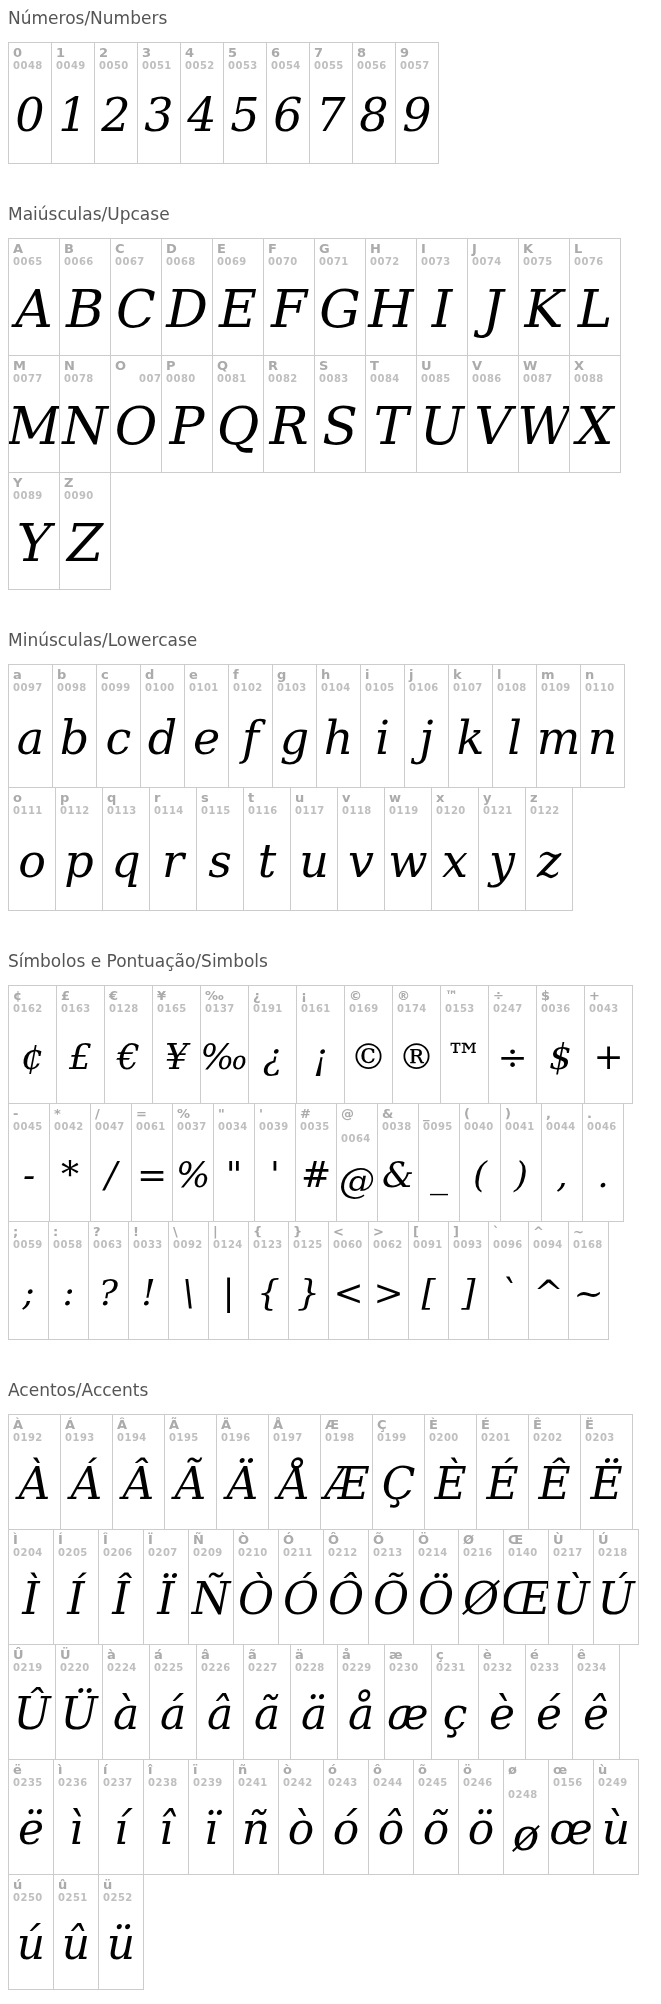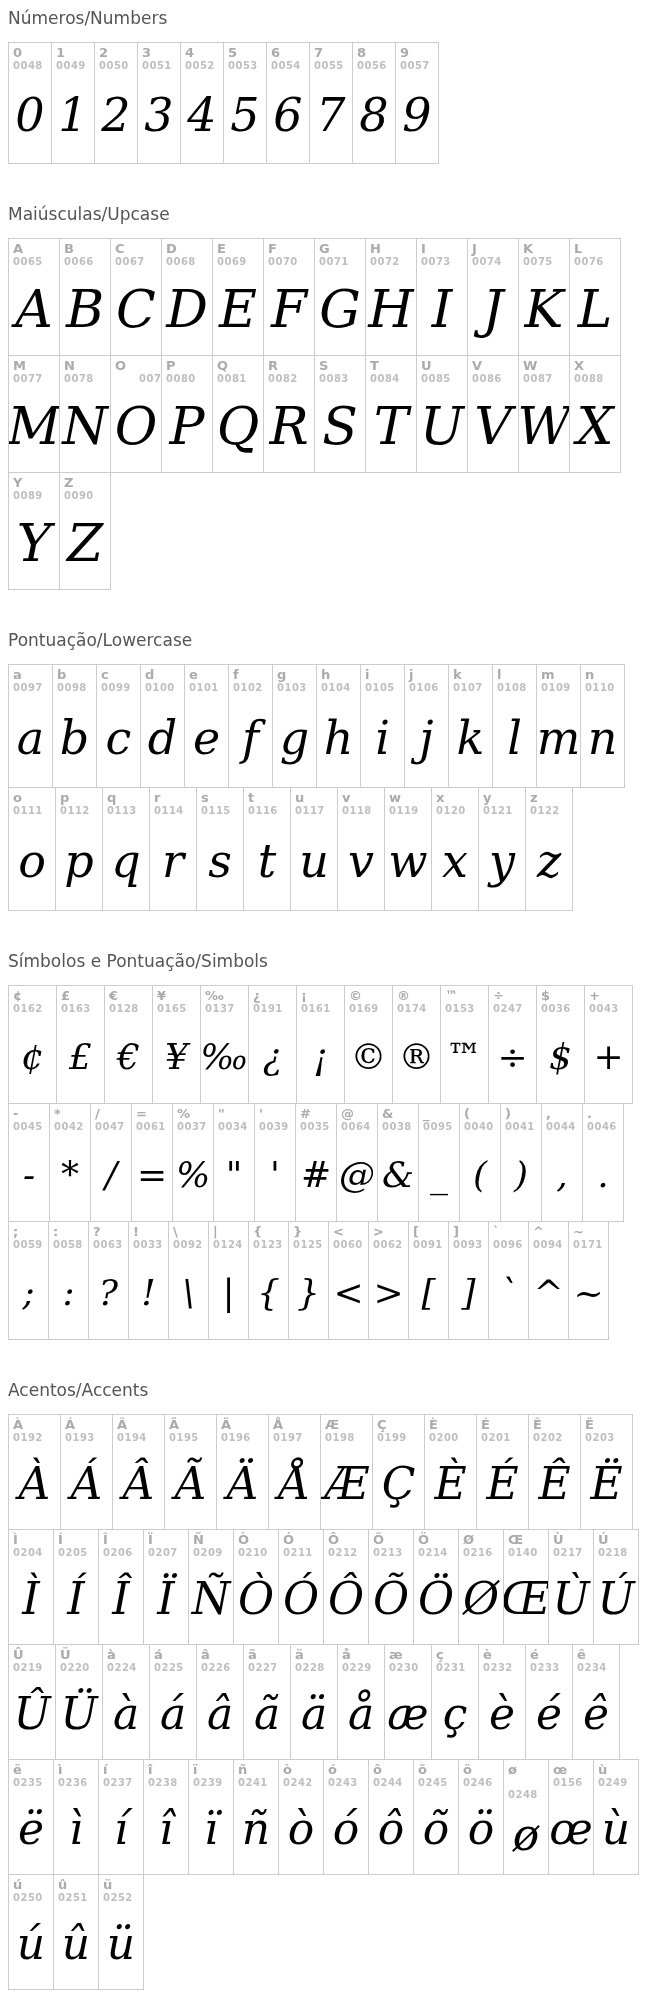--- a/index.html
+++ b/index.html
@@ -302,21 +302,21 @@
             <div class="cell-head">
               <div class="cell-char" style="color: rgb(171, 171, 171);">Z</div>
               <div class="cell-code" style="color: rgb(191, 191, 191);">0090</div>
             </div>
             <div class="cell-glyph" style="font-size: 52px; color: rgb(0, 0, 0);">Z</div>
           </div>
         </div>
       </div>
     </section>
     <section class="section">
-      <h2 class="section-title" style="color: rgb(85, 85, 85);">Pontuação/Lowercase</h2>
+      <h2 class="section-title" style="color: rgb(85, 85, 85);">Minúsculas/Lowercase</h2>
       <div class="grid">
         <div class="row">
           <div class="cell" style="width: 45px; height: 124px; border-color: rgb(204, 204, 204);">
             <div class="cell-head">
               <div class="cell-char" style="color: rgb(171, 171, 171);">a</div>
               <div class="cell-code" style="color: rgb(191, 191, 191);">0097</div>
             </div>
             <div class="cell-glyph" style="font-size: 46px; color: rgb(0, 0, 0);">a</div>
           </div>
           <div class="cell" style="width: 45px; height: 124px; border-color: rgb(204, 204, 204);">
@@ -648,21 +648,21 @@
           <div class="cell" style="width: 42px; height: 119px; border-color: rgb(204, 204, 204);">
             <div class="cell-head">
               <div class="cell-char" style="color: rgb(171, 171, 171);">#</div>
               <div class="cell-code" style="color: rgb(191, 191, 191);">0035</div>
             </div>
             <div class="cell-glyph" style="font-size: 36px; color: rgb(0, 0, 0);">#</div>
           </div>
           <div class="cell" style="width: 42px; height: 119px; border-color: rgb(204, 204, 204);">
             <div class="cell-head">
               <div class="cell-char" style="color: rgb(171, 171, 171);">@</div>
-              <div class="cell-code" style="color: rgb(191, 191, 191);">0064</div>
+              <div class="cell-code" style="color: rgb(191, 191, 191); margin-top: 12px;">0064</div>
             </div>
             <div class="cell-glyph" style="font-size: 36px; color: rgb(0, 0, 0);">@</div>
           </div>
           <div class="cell" style="width: 42px; height: 119px; border-color: rgb(204, 204, 204);">
             <div class="cell-head">
               <div class="cell-char" style="color: rgb(171, 171, 171);">&amp;</div>
               <div class="cell-code" style="color: rgb(191, 191, 191);">0038</div>
             </div>
             <div class="cell-glyph" style="font-size: 36px; color: rgb(0, 0, 0);">&amp;</div>
           </div>
@@ -797,21 +797,21 @@
           <div class="cell" style="width: 41px; height: 119px; border-color: rgb(204, 204, 204);">
             <div class="cell-head">
               <div class="cell-char" style="color: rgb(171, 171, 171);">^</div>
               <div class="cell-code" style="color: rgb(191, 191, 191);">0094</div>
             </div>
             <div class="cell-glyph" style="font-size: 36px; color: rgb(0, 0, 0);">^</div>
           </div>
           <div class="cell" style="width: 41px; height: 119px; border-color: rgb(204, 204, 204);">
             <div class="cell-head">
               <div class="cell-char" style="color: rgb(171, 171, 171);">~</div>
-              <div class="cell-code" style="color: rgb(191, 191, 191);">0171</div>
+              <div class="cell-code" style="color: rgb(191, 191, 191);">0168</div>
             </div>
             <div class="cell-glyph" style="font-size: 36px; color: rgb(0, 0, 0);">~</div>
           </div>
         </div>
       </div>
     </section>
     <section class="section">
       <h2 class="section-title" style="color: rgb(85, 85, 85);">Acentos/Accents</h2>
       <div class="grid">
         <div class="row">

